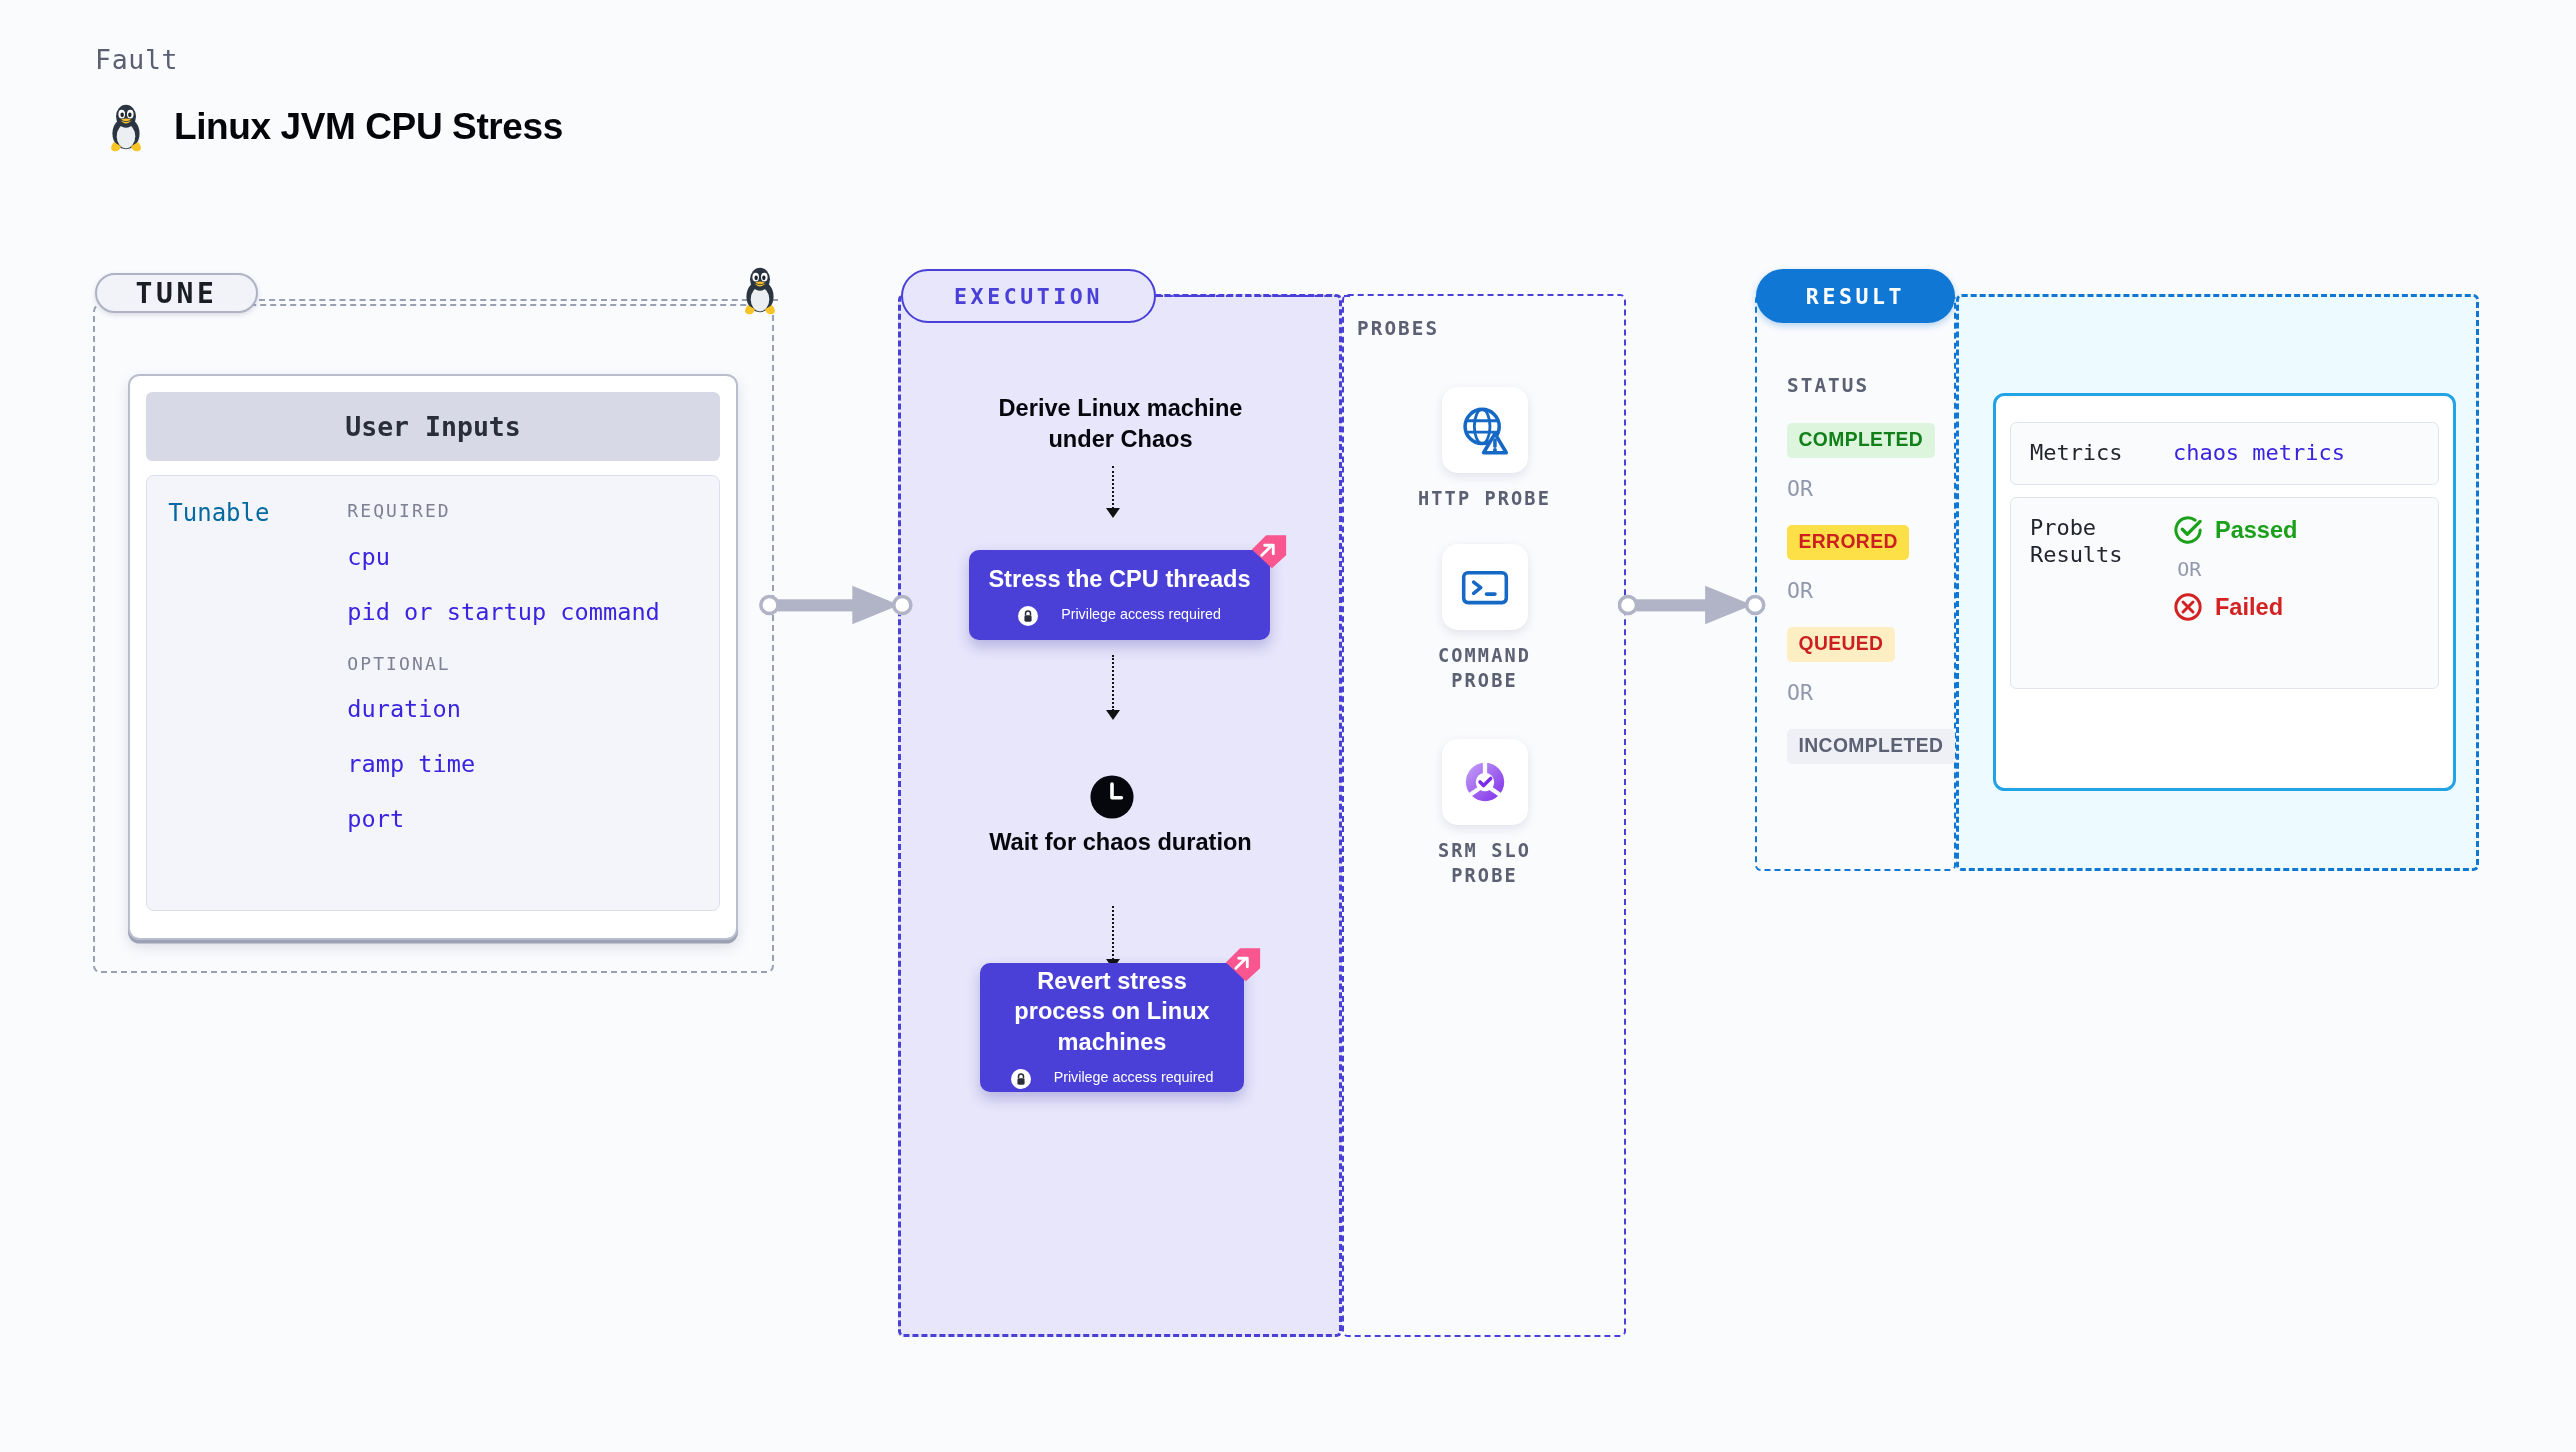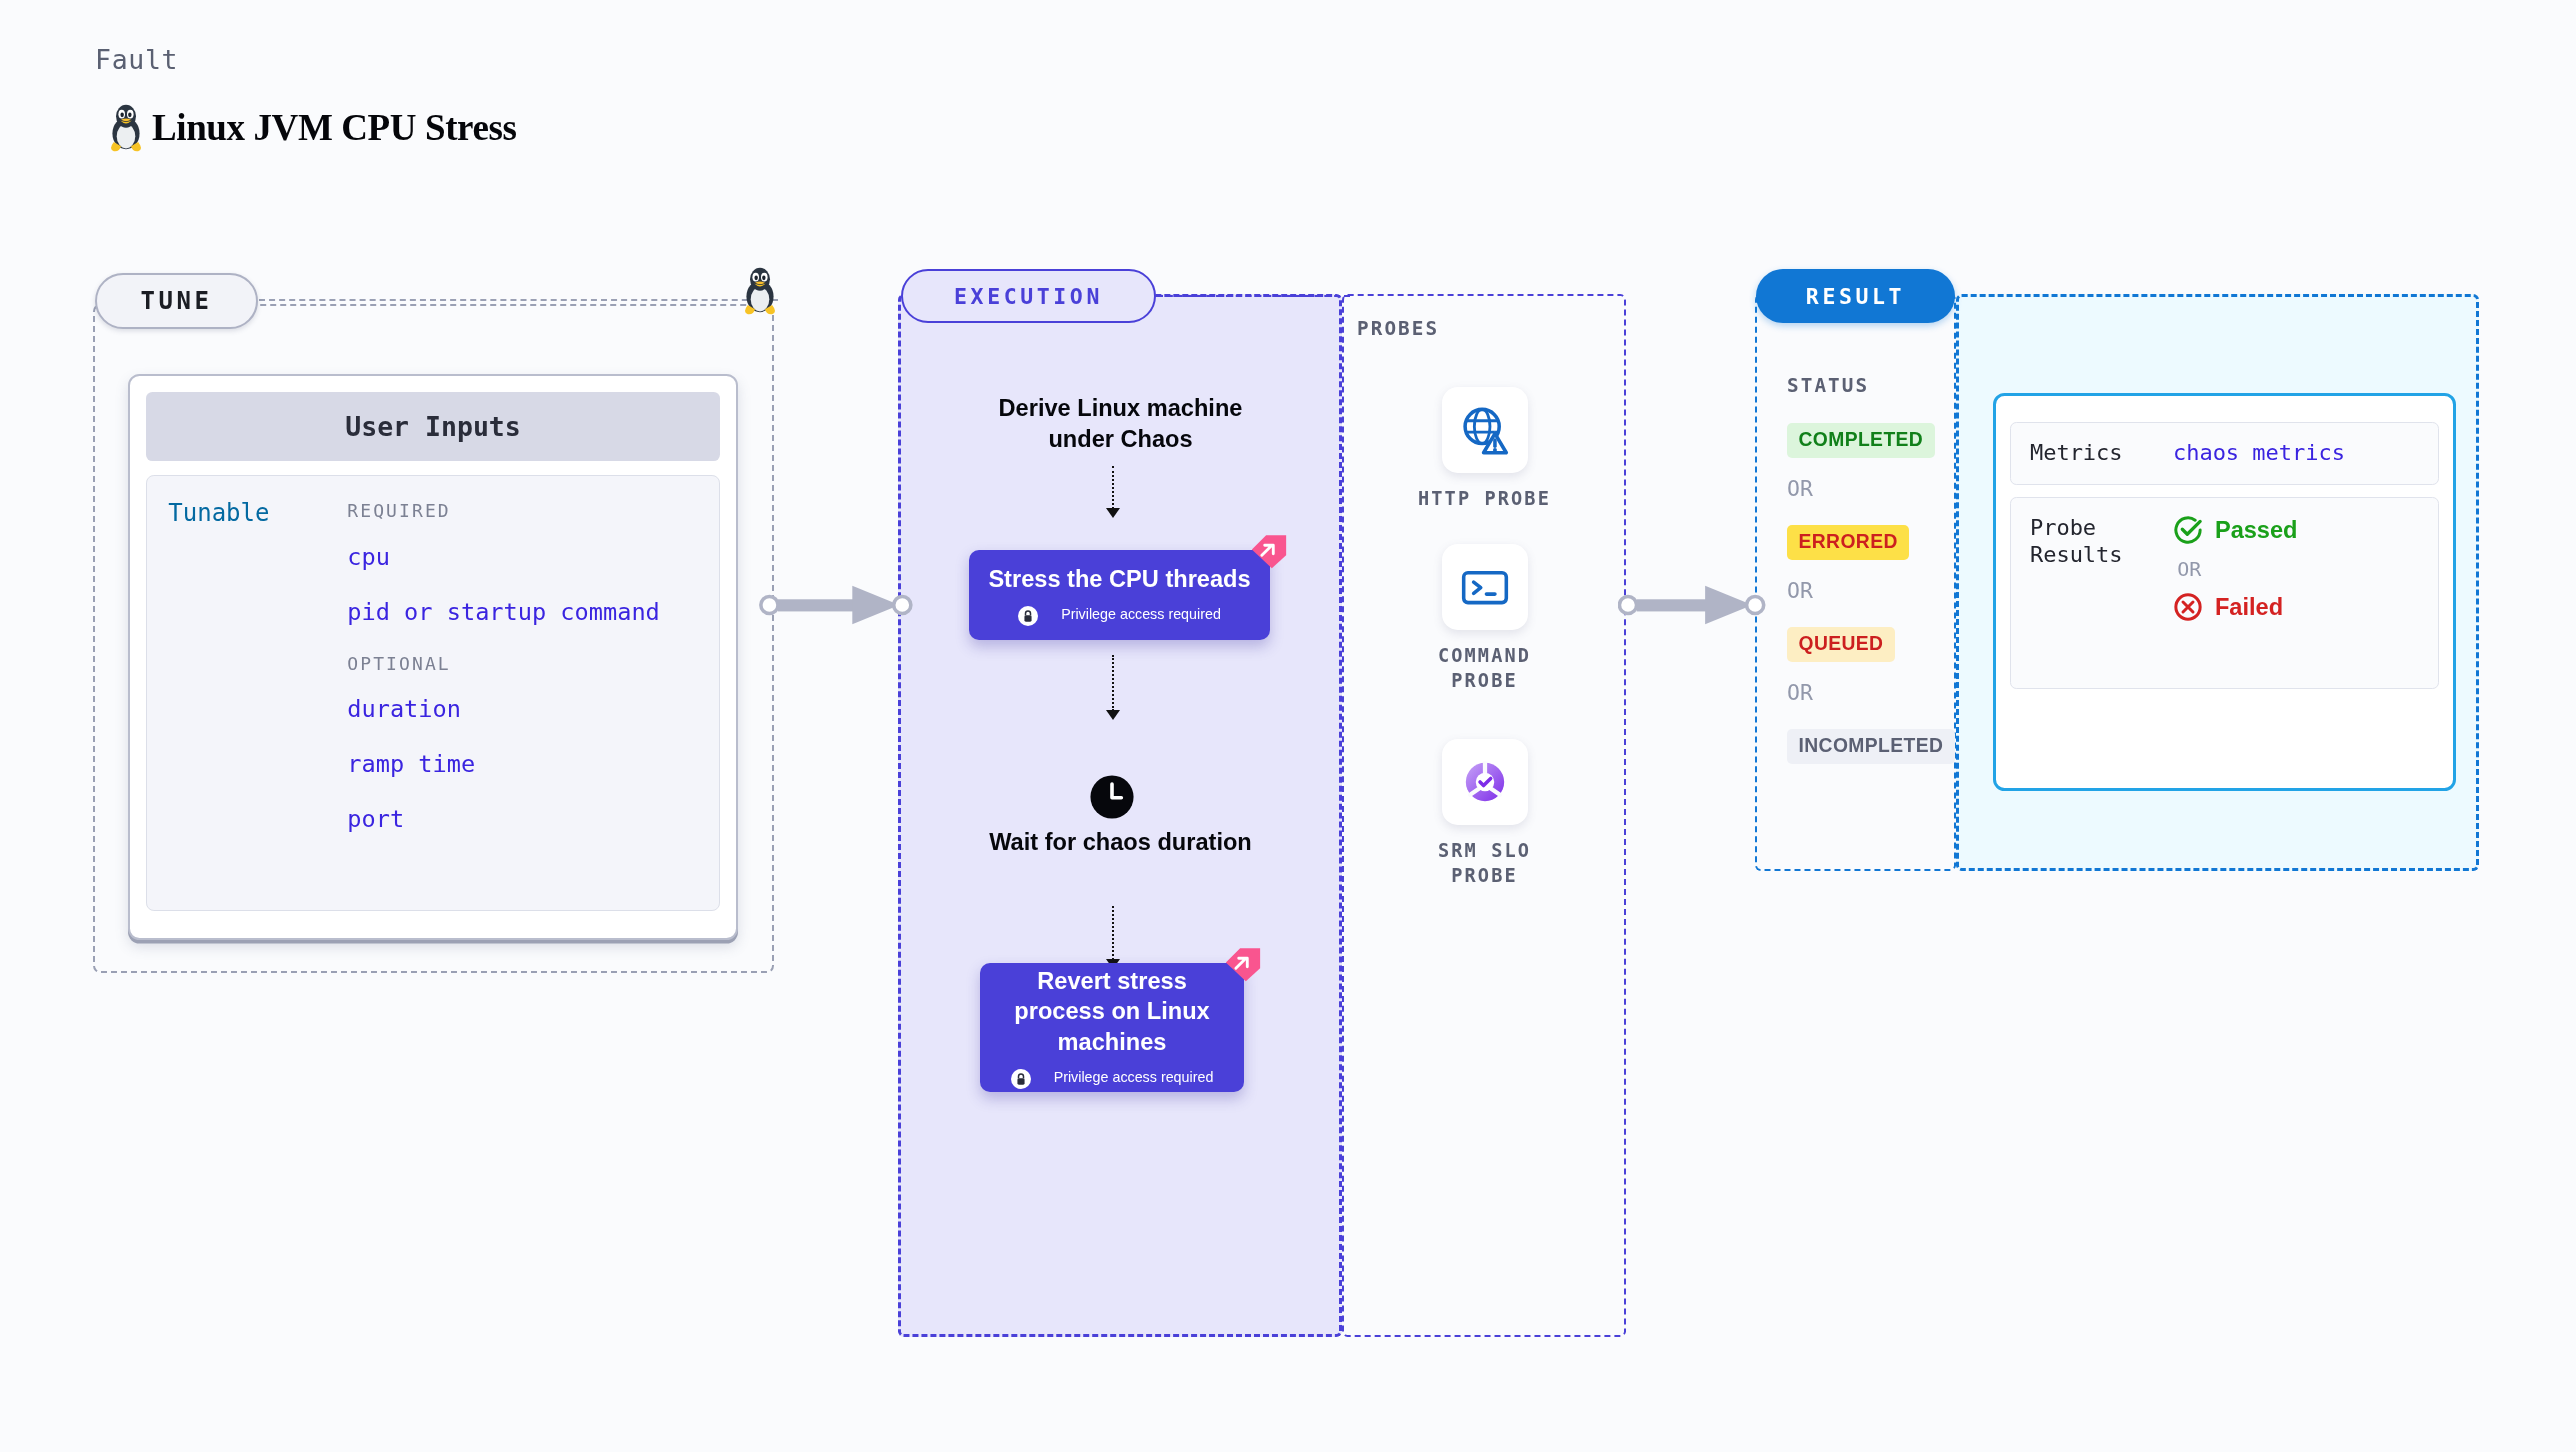--- a/index.html
+++ b/index.html
@@ -10,43 +10,43 @@
     position: relative;
     overflow: hidden;
   }
 
   
   #header { position: absolute; left: 95px; top: 44px; }
   #fault-label {
     font-family: "DejaVu Sans Mono", monospace;
     font-size: 26.5px; color: #5a6072; letter-spacing: 0.7px;
   }
-  #title-row { display: flex; align-items: center; gap: 5px; margin-top: 27px; margin-left: 10px; font-family: Liberation Serif, serif;}
+  #title-row { display: flex; align-items: center; gap: 27px; margin-top: 27px; margin-left: 10px;}
   #page-title {
     font-size: 37px; font-weight: bold; color: #05060a; letter-spacing: -0.4px;
   }
 
   
   .tux { display: block; }
 
   
   .sec-badge {
     position: absolute; display: flex; align-items: center; justify-content: center;
     border-radius: 716px; font-family: "DejaVu Sans Mono", monospace;
     font-weight: bold; letter-spacing: 3.6px; z-index: 7;
   }
 
   
   #tune-box {
     position: absolute; left: 93px; top: 304px; width: 681px; height: 669px;
     border: 2.1px dashed #9aa0b4; border-radius: 7.2px; background: transparent;
   }
   #tune-badge {
-    left: 95px; top: 273px; width: 163px; height: 56px;
-    background: #f2f3f8; border: 2.1px solid #aeb2c4; color: #1b1d24; font-size: 24px;
+    left: 95px; top: 273px; width: 163px; height: 40px;
+    background: #f2f3f8; border: 2.1px solid #aeb2c4; color: #1b1d24; font-size: 28px;
     box-shadow: 0 2.1px 5px rgba(70,75,110,.18);
   }
   #tune-dash-line {
     position: absolute; left: 259px; top: 299px; width: 519px; height: 0;
     border-top: 2.1px dashed #9aa0b4; z-index: 3;
   }
   #tune-tux { position: absolute; left: 739px; top: 265px; z-index: 6; }
 
   #user-inputs-card {
     position: absolute; left: 128px; top: 374px; width: 610px; height: 566px;

